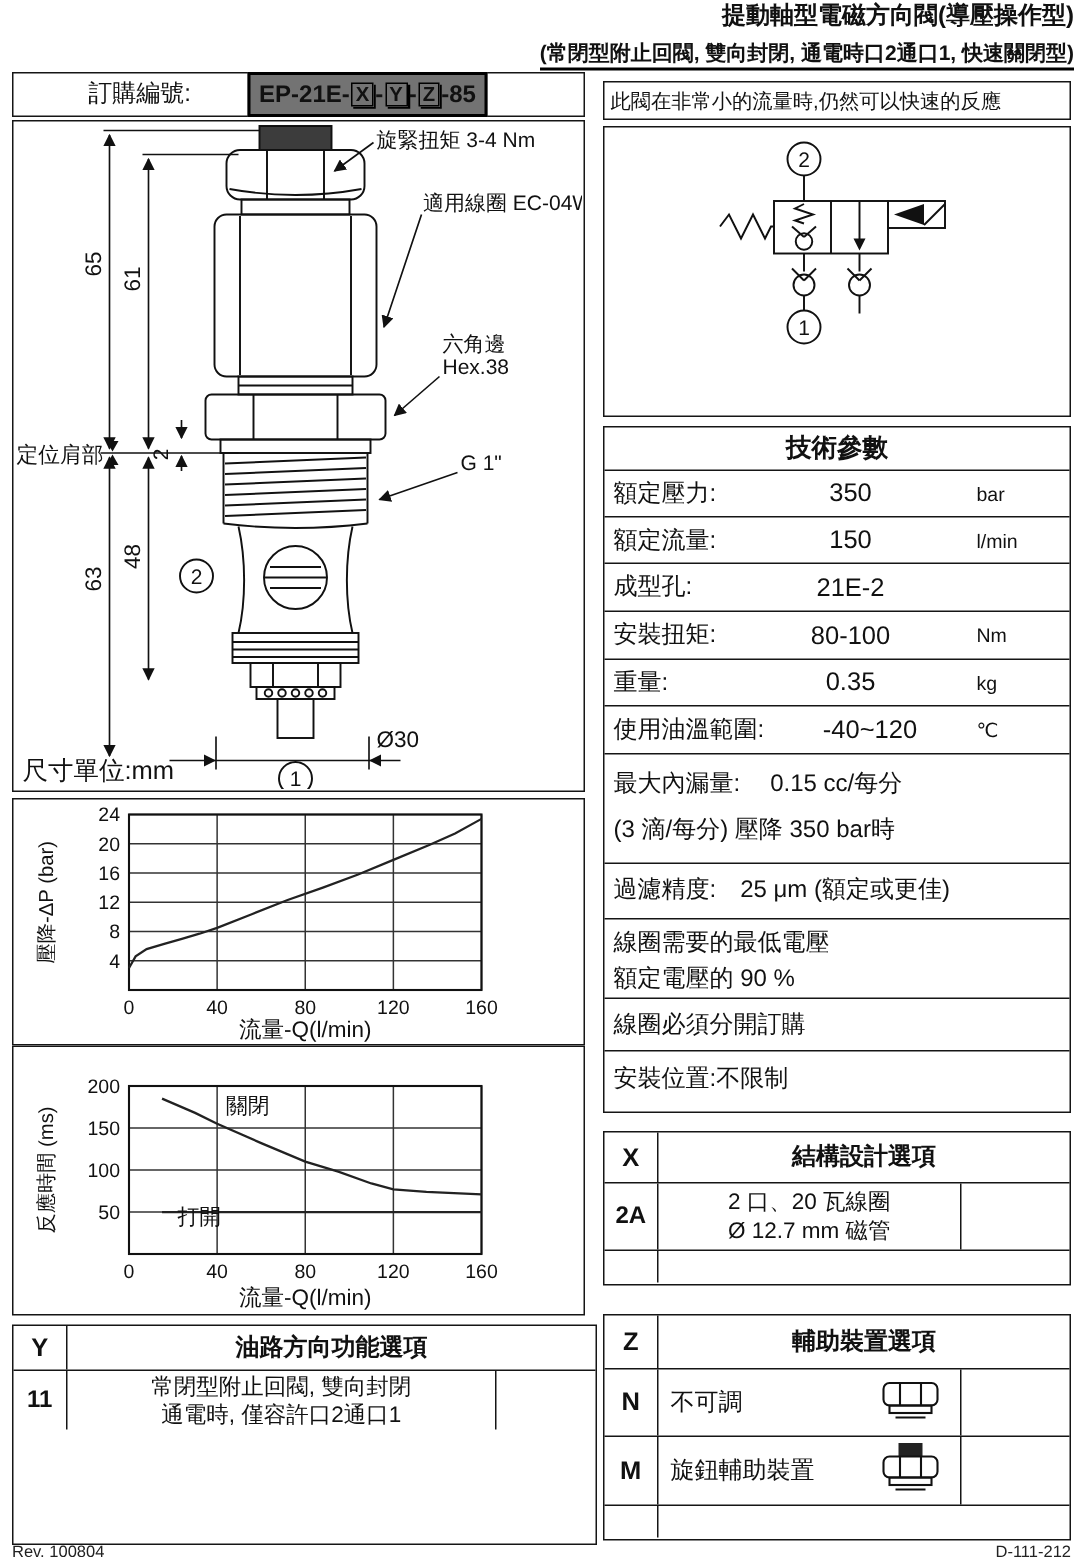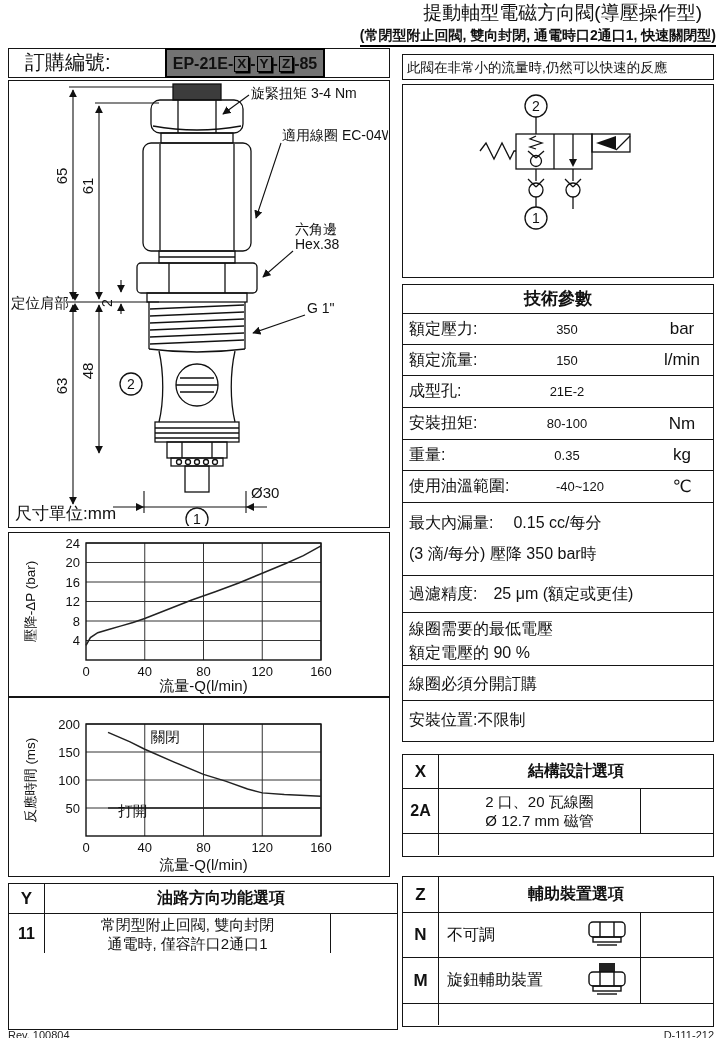--- a/index.html
+++ b/index.html
@@ -1,33 +1,33 @@
 <!DOCTYPE html>
 <html><head>
 <meta charset="utf-8">
 <style>
   html,body{margin:0;padding:0;background:#fff}
   #page{position:relative;width:718px;height:1038px;background:#fff;overflow:hidden;
         font-family:"Liberation Sans","DejaVu Sans",sans-serif;color:#111}
   .box{position:absolute;border:1.5px solid #151515;box-sizing:border-box;background:#fff}
-  .title{position:absolute;top:0;right:16px;font-size:19px;font-weight:normal;white-space:nowrap}
+  .title{position:absolute;top:0;right:2px;font-size:16px;font-weight:bold;white-space:nowrap}
   .subtitle{position:absolute;top:27px;right:2px;font-size:14px;font-weight:bold;white-space:nowrap;
             border-bottom:2.5px solid #000;padding-bottom:0}
-  .oc-label{position:absolute;left:16px;top:0;width:157px;height:27px;line-height:27px;text-align:left;
-            font-size:20px;border-right:1.5px solid #151515;box-sizing:border-box}
+  .oc-label{position:absolute;left:6px;top:0;width:157px;height:27px;line-height:27px;text-align:center;
+            font-size:16px;border-right:1.5px solid #151515;box-sizing:border-box}
   .oc-code{position:absolute;left:156px;top:-1.5px;width:160px;height:30px;line-height:27px;text-align:center;
            font-weight:bold;font-size:16px;border:2px solid #000;box-sizing:border-box;background:#737373;white-space:nowrap}
   .lb{display:inline-block;border:1.4px solid #000;box-shadow:1.5px 1.5px 0 #000;padding:0 2px;line-height:14px;
       font-size:13.5px;margin:0 1px;vertical-align:1px}
   .note-text{padding:2px 4px;font-size:13.5px;line-height:21px}
   .thead{font-size:17px;font-weight:bold;text-align:center;box-sizing:border-box}
   .trow{display:flex;align-items:center;border-top:1.5px solid #151515;box-sizing:border-box}
   .trow .lab{font-size:16px;padding-left:6px;width:110px;flex:none}
-  .trow .val{font-size:13px;width:96px;text-align:center;flex:none}
-  .trow .unit{font-size:17px;width:62px;text-align:center;margin-left:auto;flex:none}
+  .trow .val{font-size:17px;width:96px;text-align:center;flex:none}
+  .trow .unit{font-size:13px;width:62px;text-align:left;margin-left:auto;flex:none}
   .mrow{border-top:1.5px solid #151515;box-sizing:border-box;padding:4px 0 0 6px;font-size:16px;line-height:26px}
   .opt-head{display:flex;border-bottom:0;box-sizing:border-box}
   .letter{width:36px;flex:none;text-align:center;font-weight:bold;font-size:17px;
           border-right:1.5px solid #151515;box-sizing:border-box;display:flex;align-items:center;justify-content:center}
   .opt-title{flex:1;text-align:right;font-weight:bold;font-size:16px;display:flex;align-items:center;justify-content:center}
   .orow{display:flex;border-top:1.5px solid #151515;box-sizing:border-box}
   .ocell{box-sizing:border-box;border-right:1.5px solid #151515}
   .two-line{font-size:15px;line-height:19px;text-align:center;display:flex;flex-direction:column;justify-content:center}
   .ynotes{font-size:15px;line-height:19.5px;padding:2px 3px;border-top:1.5px solid #151515;box-sizing:border-box}
   .zlabel{font-size:16px;padding-left:8px;flex:1;display:flex;align-items:center}

